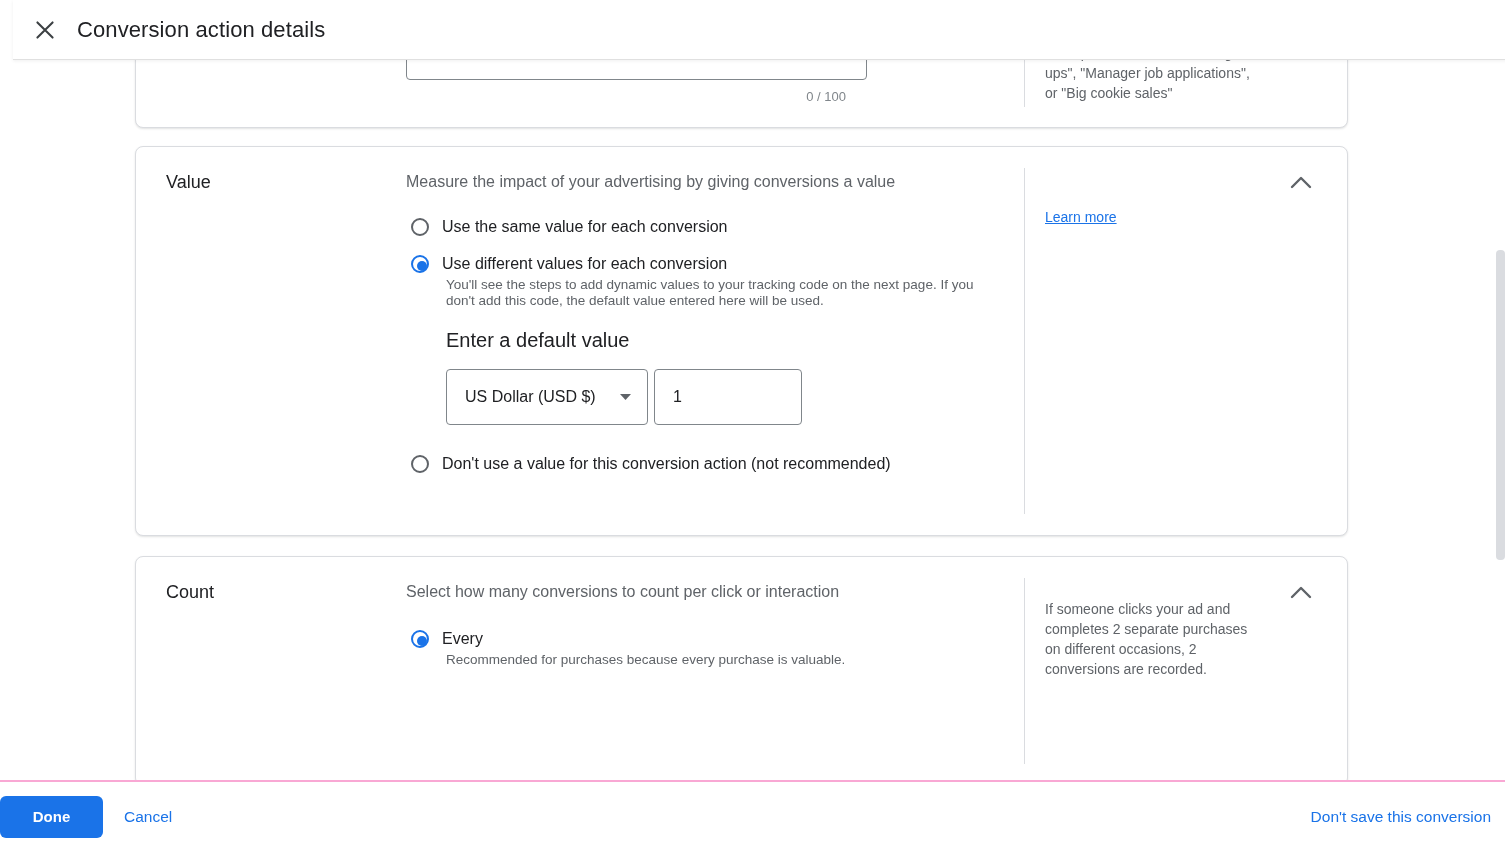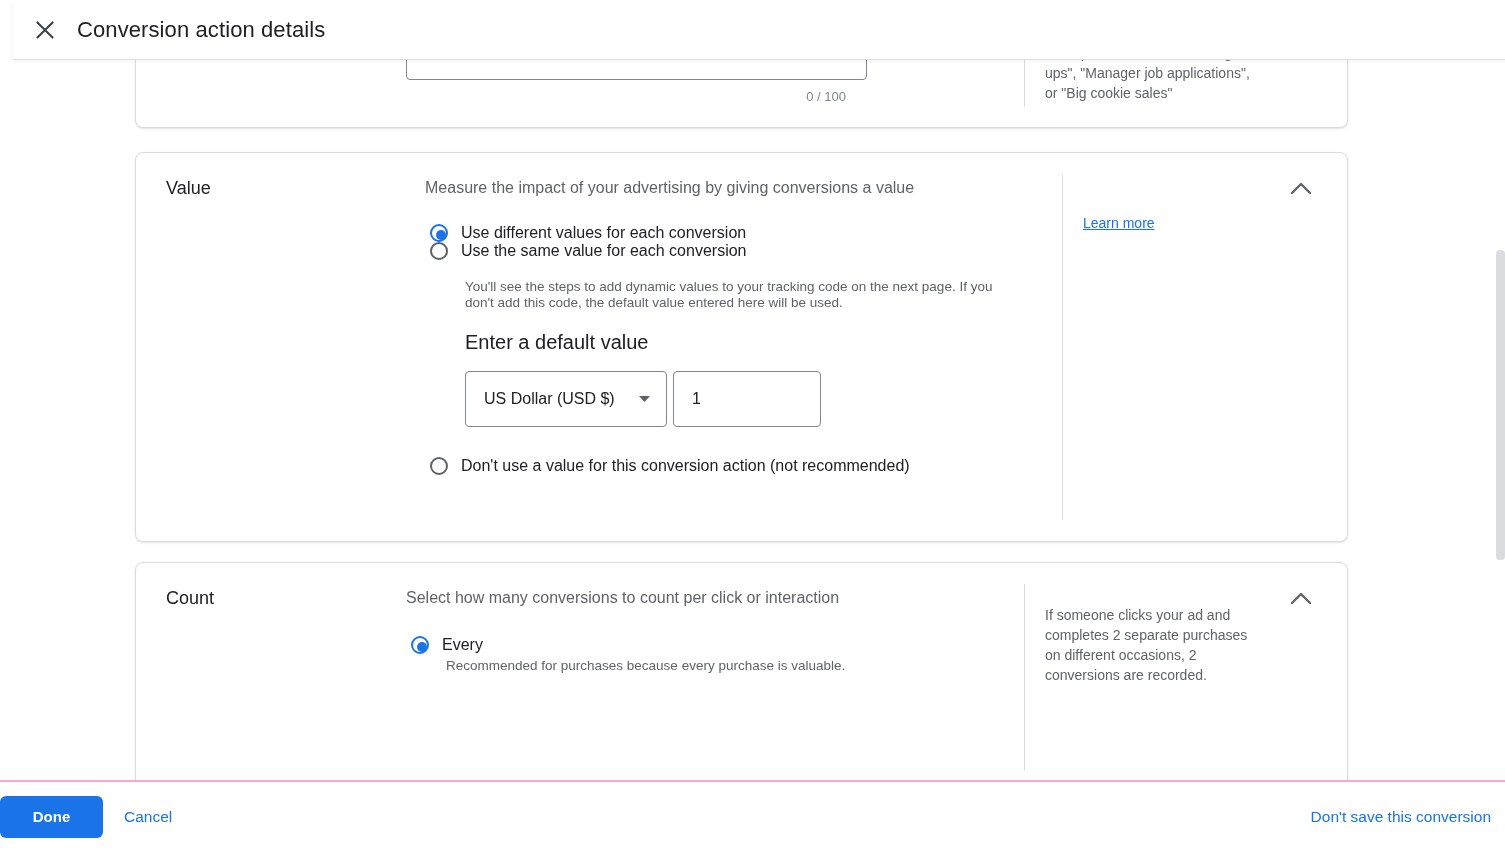--- a/index.html
+++ b/index.html
@@ -13,21 +13,21 @@
   .close-btn { margin-left:10px; width:44px; height:44px; border:none; background:none;
     display:flex; align-items:center; justify-content:center; cursor:pointer; }
   .page-title { margin-left:10px; font-size:22px; color:#202124; letter-spacing:.1px; }
 
   
   .content { position:absolute; top:0; left:0; width:100%; }
   .card { margin-left:135px; width:1213px; background:#fff; border:1px solid #dadce0;
     border-radius:8px; box-shadow:0 1px 2px rgba(60,64,67,.15);
     display:grid; grid-template-columns:270px 618px 1fr; }
   .card-name { height:128px; }
-  .card-value { margin-top:24px; height:390px;gap:19px; }
+  .card-value { margin-top:18px; height:390px; }
   .card-count { margin-top:20px; height:230px; }
 
   .label-col { padding:25px 0 0 30px; }
   .card-label { font-size:18px; color:#202124; }
 
   .content-col { padding-top:22px; }
   .card-value .content-col, .card-count .content-col { padding-top:26px; }
   .desc { font-size:16px; color:#5f6368; }
   .card-value .desc { margin-bottom:27px; }
   .card-count .desc { margin-bottom:29px; }
@@ -114,28 +114,28 @@
     </div>
   </section>
 
   <section class="card card-value">
     <div class="label-col">
       <div class="card-label">Value</div>
     </div>
     <div class="content-col">
       <div class="desc">Measure the impact of your advertising by giving conversions a value</div>
 
+      <div class="radio-row row-gap">
+        <span class="radio"></span>
+        <span class="radio-label">Use the same value for each conversion</span>
+      </div>
+
       <div class="radio-row">
         <span class="radio selected"></span>
         <span class="radio-label">Use different values for each conversion</span>
-      </div>
-
-      <div class="radio-row row-gap">
-        <span class="radio"></span>
-        <span class="radio-label">Use the same value for each conversion</span>
       </div>
       <div class="radio-sub">You'll see the steps to add dynamic values to your tracking code on the next page. If you don't add this code, the default value entered here will be used.</div>
 
       <div class="default-label">Enter a default value</div>
       <div class="input-row">
         <div class="dropdown">
           <span>US Dollar (USD $)</span>
           <svg width="11" height="6" viewBox="0 0 11 6">
             <path d="M0 0h11L5.5 6z" fill="#5f6368"></path>
           </svg>

